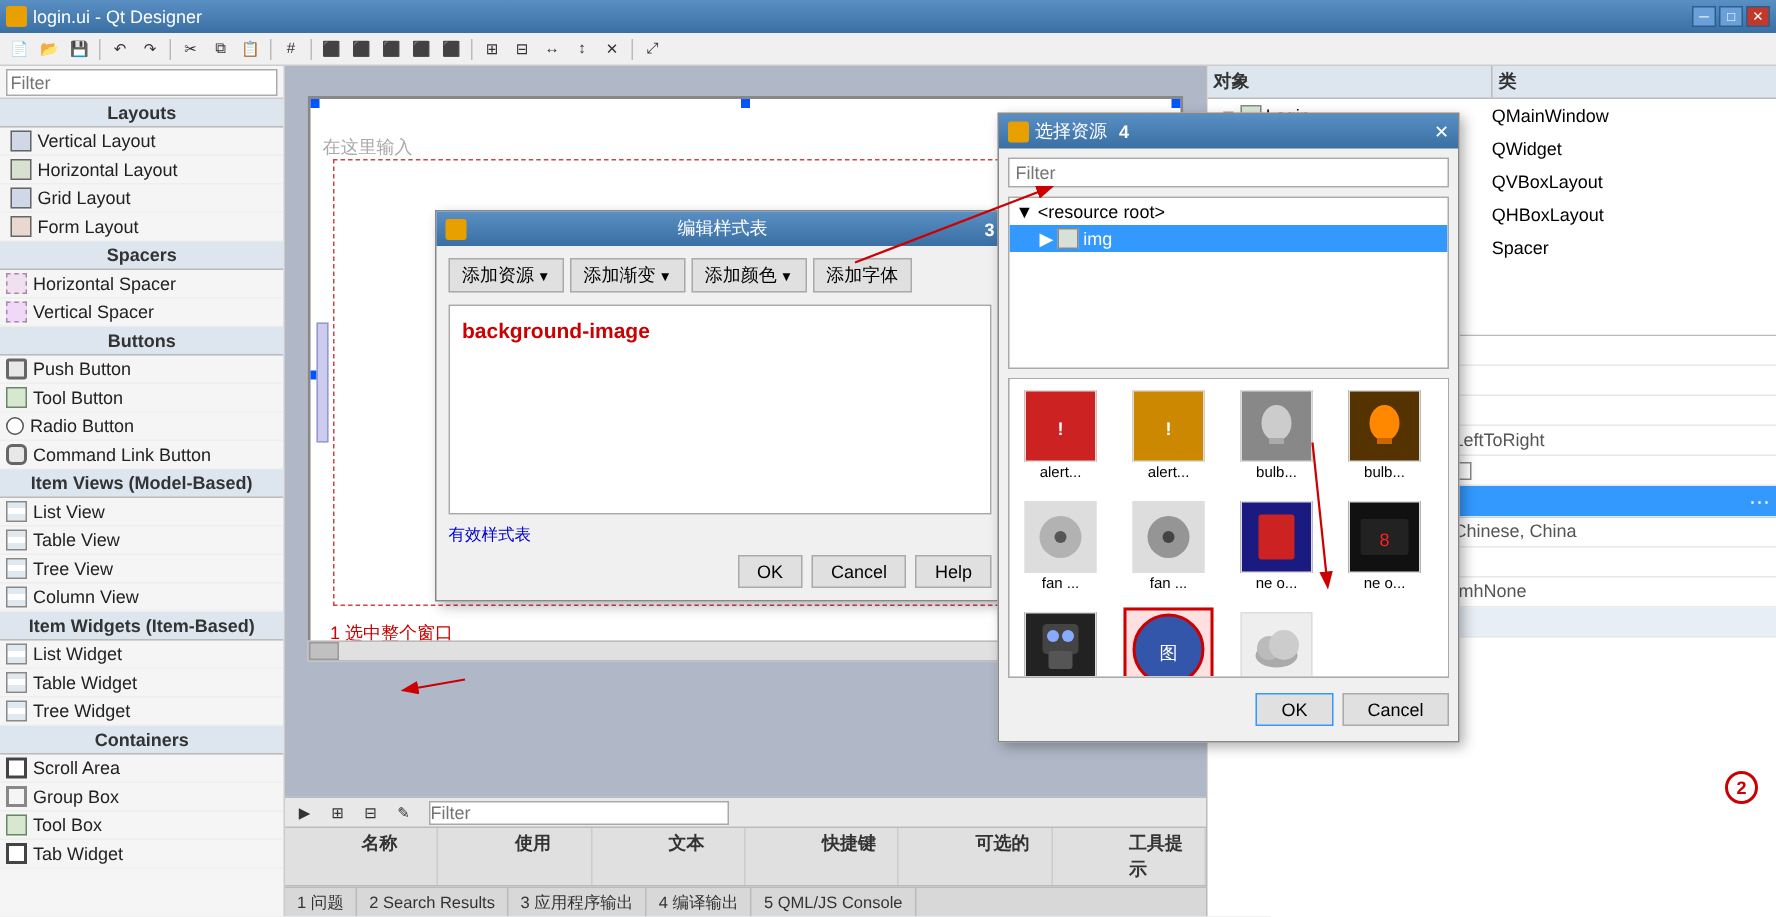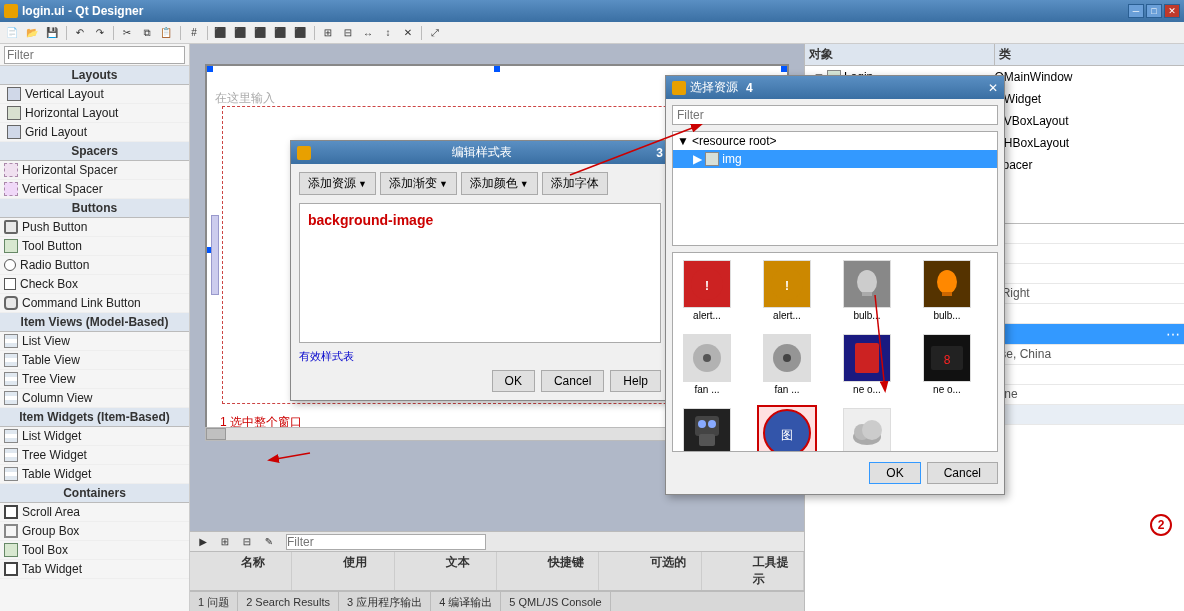--- a/index.html
+++ b/index.html
@@ -1,21 +1,21 @@
 <!DOCTYPE html>
 <html><head>
   <meta charset="utf-8">
   <style>
     * { box-sizing: border-box; margin: 0; padding: 0; font-family: "Microsoft YaHei", SimSun, Arial, sans-serif; font-size: 12px; }
     body { width: 1184px; height: 611px; overflow: hidden; background: #f0f0f0; display: flex; flex-direction: column; }
 
     
     .title-bar { height: 22px; background: linear-gradient(to bottom, #5a8fc3, #3a6fa3); display: flex; align-items: center; padding: 0 4px; color: white; flex-shrink: 0; }
     .title-bar-icon { width: 14px; height: 14px; background: #e8a000; border-radius: 2px; margin-right: 4px; flex-shrink: 0; }
-    .title-bar-text { flex: 1; font-size: 12px; font-weight: bold; }
+    .title-bar-text { flex: 1; font-size: 12px; font-weight: normal; }
     .title-bar-controls { display: flex; gap: 2px; }
     .title-bar-btn { width: 16px; height: 14px; background: #6a9fd8; border: 1px solid #2a5f93; color: white; font-size: 9px; display: flex; align-items: center; justify-content: center; cursor: pointer; }
     .title-bar-btn.close { background: #c0392b; }
 
     
     .toolbar { height: 22px; background: #f0f0f0; border-bottom: 1px solid #ccc; display: flex; align-items: center; padding: 0 4px; gap: 2px; flex-shrink: 0; }
     .toolbar-btn { width: 18px; height: 18px; background: transparent; border: none; cursor: pointer; display: flex; align-items: center; justify-content: center; font-size: 10px; color: #333; }
     .toolbar-sep { width: 1px; height: 14px; background: #bbb; margin: 0 2px; }
 
     
@@ -69,21 +69,21 @@
     .style-dialog-toolbar { display: flex; gap: 4px; margin-bottom: 8px; }
     .style-dialog-btn { padding: 2px 8px; background: #e0e0e0; border: 1px solid #aaa; cursor: pointer; font-size: 12px; display: flex; align-items: center; gap: 2px; }
     .style-dialog-btn .arrow { font-size: 9px; }
     .style-content { background: white; border: 1px solid #aaa; min-height: 140px; padding: 8px; margin-bottom: 6px; }
     .style-content-text { color: #cc0000; font-size: 14px; font-weight: bold; }
     .style-valid-label { color: #0000cc; font-size: 11px; margin-bottom: 6px; }
     .style-dialog-footer { display: flex; justify-content: flex-end; gap: 6px; }
     .style-dialog-footer button { padding: 3px 12px; background: #e0e0e0; border: 1px solid #aaa; cursor: pointer; }
 
     
-    .resource-dialog { position: absolute; top: 75px; left: 665px; width: 340px; height: 420px; background: #f0f0f0; border: 1px solid #888; box-shadow: 3px 3px 8px rgba(0,0,0,0.3); pointer-events: all; display: flex; flex-direction: column; }
+    .resource-dialog { position: absolute; top: 75px; left: 665px; width: 308px; height: 420px; background: #f0f0f0; border: 1px solid #888; box-shadow: 3px 3px 8px rgba(0,0,0,0.3); pointer-events: all; display: flex; flex-direction: column; }
     .resource-dialog-title { background: linear-gradient(to bottom, #5a8fc3, #3a6fa3); color: white; padding: 3px 6px; display: flex; align-items: center; justify-content: space-between; font-size: 12px; flex-shrink: 0; }
     .resource-dialog-body { display: flex; flex: 1; overflow: hidden; flex-direction: column; padding: 6px; gap: 6px; }
     .resource-filter { width: 100%; height: 20px; border: 1px solid #aaa; background: white; padding: 0 4px; }
     .resource-tree { flex: 1; overflow: auto; background: white; border: 1px solid #aaa; }
     .resource-tree-item { display: flex; align-items: center; padding: 2px 4px; cursor: pointer; }
     .resource-tree-item.selected { background: #3399ff; color: white; }
     .resource-grid { display: grid; grid-template-columns: repeat(4, 1fr); gap: 4px; padding: 4px; background: white; border: 1px solid #aaa; height: 200px; overflow-y: auto; }
     .resource-item { width: 60px; height: 70px; display: flex; flex-direction: column; align-items: center; cursor: pointer; border: 1px solid transparent; padding: 2px; }
     .resource-item.selected { border-color: #3399ff; background: #cce0ff; }
     .resource-img { width: 48px; height: 48px; border: 1px solid #ddd; display: flex; align-items: center; justify-content: center; overflow: hidden; }
@@ -162,20 +162,25 @@
       <div class="widget-item">
         <span class="expand-btn"></span>
         <span class="widget-item-icon icon-layout" style="background:#d8e0d0;"></span>
         <span class="widget-item-label">Horizontal Layout</span>
       </div>
       <div class="widget-item">
         <span class="expand-btn"></span>
         <span class="widget-item-icon icon-layout" style="background:#d0d8e8;"></span>
         <span class="widget-item-label">Grid Layout</span>
       </div>
+      <div class="widget-item">
+        <span class="expand-btn"></span>
+        <span class="widget-item-icon icon-layout" style="background:#e8d8d0;"></span>
+        <span class="widget-item-label">Form Layout</span>
+      </div>
 
       <div class="widget-category">Spacers</div>
       <div class="widget-item">
         <span class="widget-item-icon icon-spacer"></span>
         <span class="widget-item-label">Horizontal Spacer</span>
       </div>
       <div class="widget-item">
         <span class="widget-item-icon icon-spacer" style="background:#f0d8f8;"></span>
         <span class="widget-item-label">Vertical Spacer</span>
       </div>
@@ -187,24 +192,20 @@
       </div>
       <div class="widget-item">
         <span class="widget-item-icon icon-tool"></span>
         <span class="widget-item-label">Tool Button</span>
       </div>
       <div class="widget-item">
         <span class="widget-item-icon icon-radio"></span>
         <span class="widget-item-label">Radio Button</span>
       </div>
       <div class="widget-item">
-        <span class="widget-item-icon icon-check"></span>
-        <span class="widget-item-label">Check Box</span>
-      </div>
-      <div class="widget-item">
         <span class="widget-item-icon icon-btn" style="border-radius:4px;"></span>
         <span class="widget-item-label">Command Link Button</span>
       </div>
 
       <div class="widget-category">Item Views (Model-Based)</div>
       <div class="widget-item">
         <span class="widget-item-icon icon-list"></span>
         <span class="widget-item-label">List View</span>
       </div>
       <div class="widget-item">
@@ -220,25 +221,25 @@
         <span class="widget-item-label">Column View</span>
       </div>
 
       <div class="widget-category">Item Widgets (Item-Based)</div>
       <div class="widget-item">
         <span class="widget-item-icon icon-list"></span>
         <span class="widget-item-label">List Widget</span>
       </div>
       <div class="widget-item">
         <span class="widget-item-icon icon-list"></span>
+        <span class="widget-item-label">Table Widget</span>
+      </div>
+      <div class="widget-item">
+        <span class="widget-item-icon icon-list"></span>
         <span class="widget-item-label">Tree Widget</span>
-      </div>
-      <div class="widget-item">
-        <span class="widget-item-icon icon-list"></span>
-        <span class="widget-item-label">Table Widget</span>
       </div>
 
       <div class="widget-category">Containers</div>
       <div class="widget-item">
         <span class="widget-item-icon icon-frame"></span>
         <span class="widget-item-label">Scroll Area</span>
       </div>
       <div class="widget-item">
         <span class="widget-item-icon icon-group"></span>
         <span class="widget-item-label">Group Box</span>

